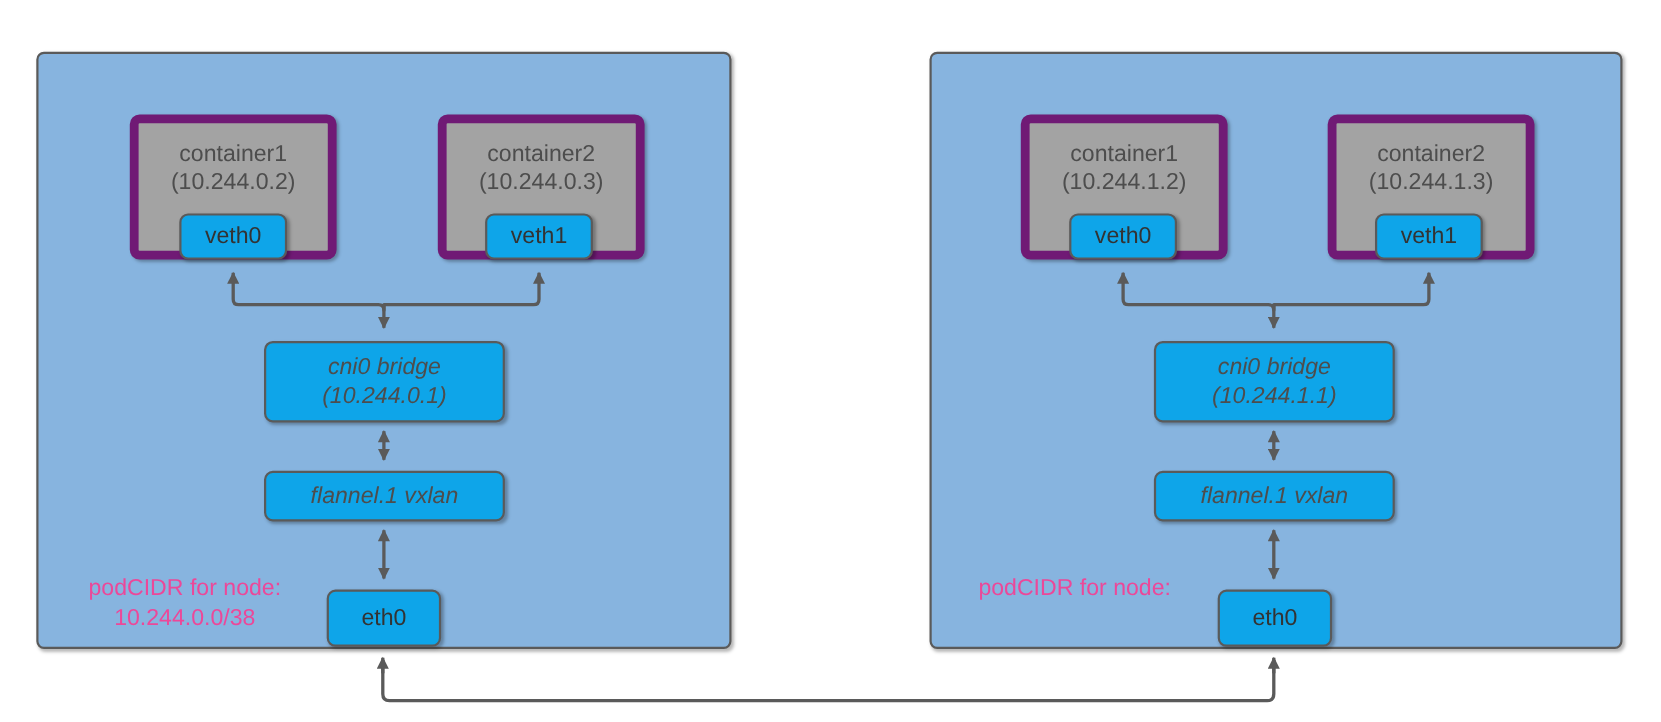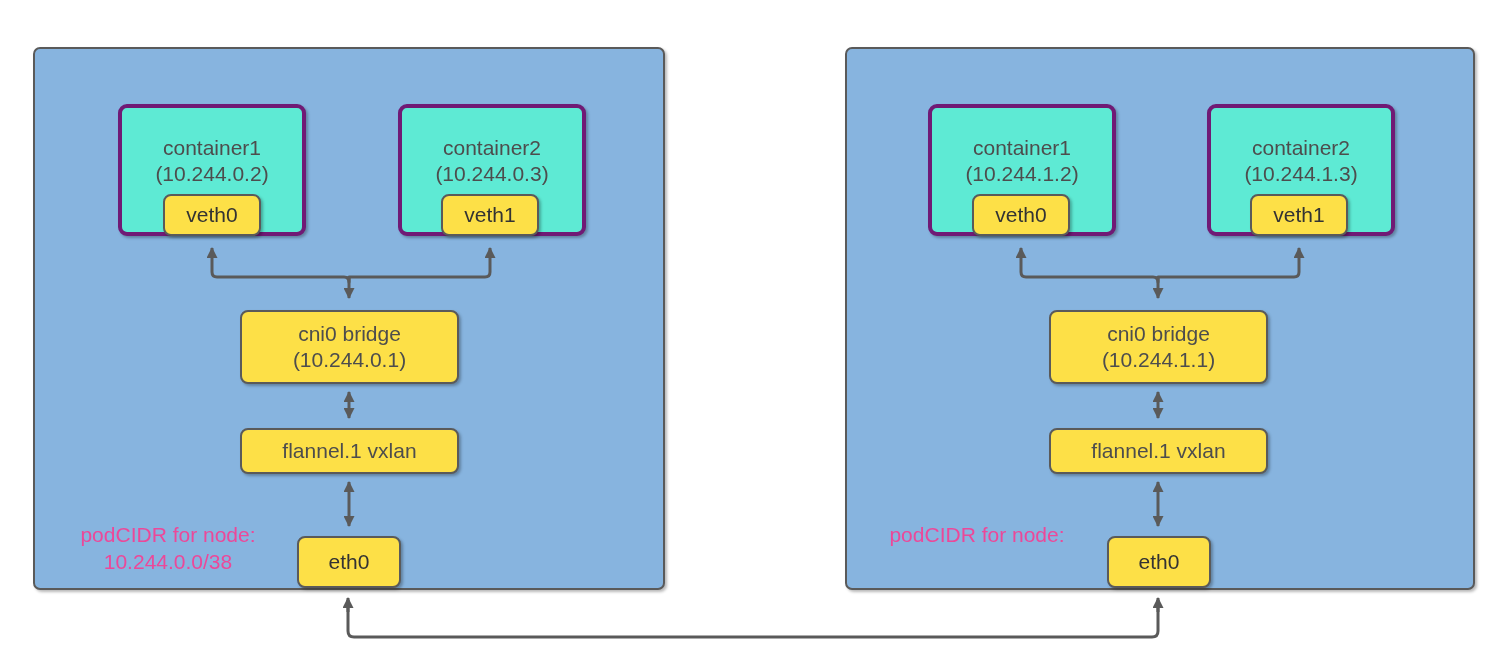--- a/index.html
+++ b/index.html
@@ -37,61 +37,62 @@
     border: 2px solid #5a5a5a;
     border-radius: 7px;
     box-shadow: 2px 2px 3px rgba(0,0,0,0.28);
     z-index: 1;
   }
 
   
   .container-box {
     position: absolute;
     box-sizing: border-box;
-    background: #5eead4;
-    border: 4px solid #701a75;
+    background: #a3a3a3;
+    border: 8px solid #701a75;
     border-radius: 9px;
     box-shadow: 2px 2px 3px rgba(0,0,0,0.28);
     z-index: 6;
     display: flex;
     flex-direction: column;
     align-items: center;
     justify-content: flex-start;
-    padding-top: 27px;
+    padding-top: 15px;
   }
   .container-title {
     font-size: 21px;
     color: #4d4d4d;
     line-height: 1.24;
     text-align: center;
     white-space: nowrap;
   }
 
   
   .iface-box {
     position: absolute;
     box-sizing: border-box;
-    background: #fde047;
+    background: #0ea5e9;
     border: 2px solid #5a5a5a;
     border-radius: 8px;
     box-shadow: 2px 2px 3px rgba(0,0,0,0.28);
     display: flex;
     align-items: center;
     justify-content: center;
     text-align: center;
     z-index: 8;
   }
   .iface-label {
     font-size: 21px;
     color: #333333;
     line-height: 1.24;
     white-space: nowrap;
   }
   .iface-label.two-line {
     color: #4d4d4d;
+    font-style: italic;
   }
 
   
   .cidr-caption {
     position: absolute;
     font-size: 21px;
     color: #ec4899;
     line-height: 1.28;
     text-align: center;
     white-space: nowrap;

